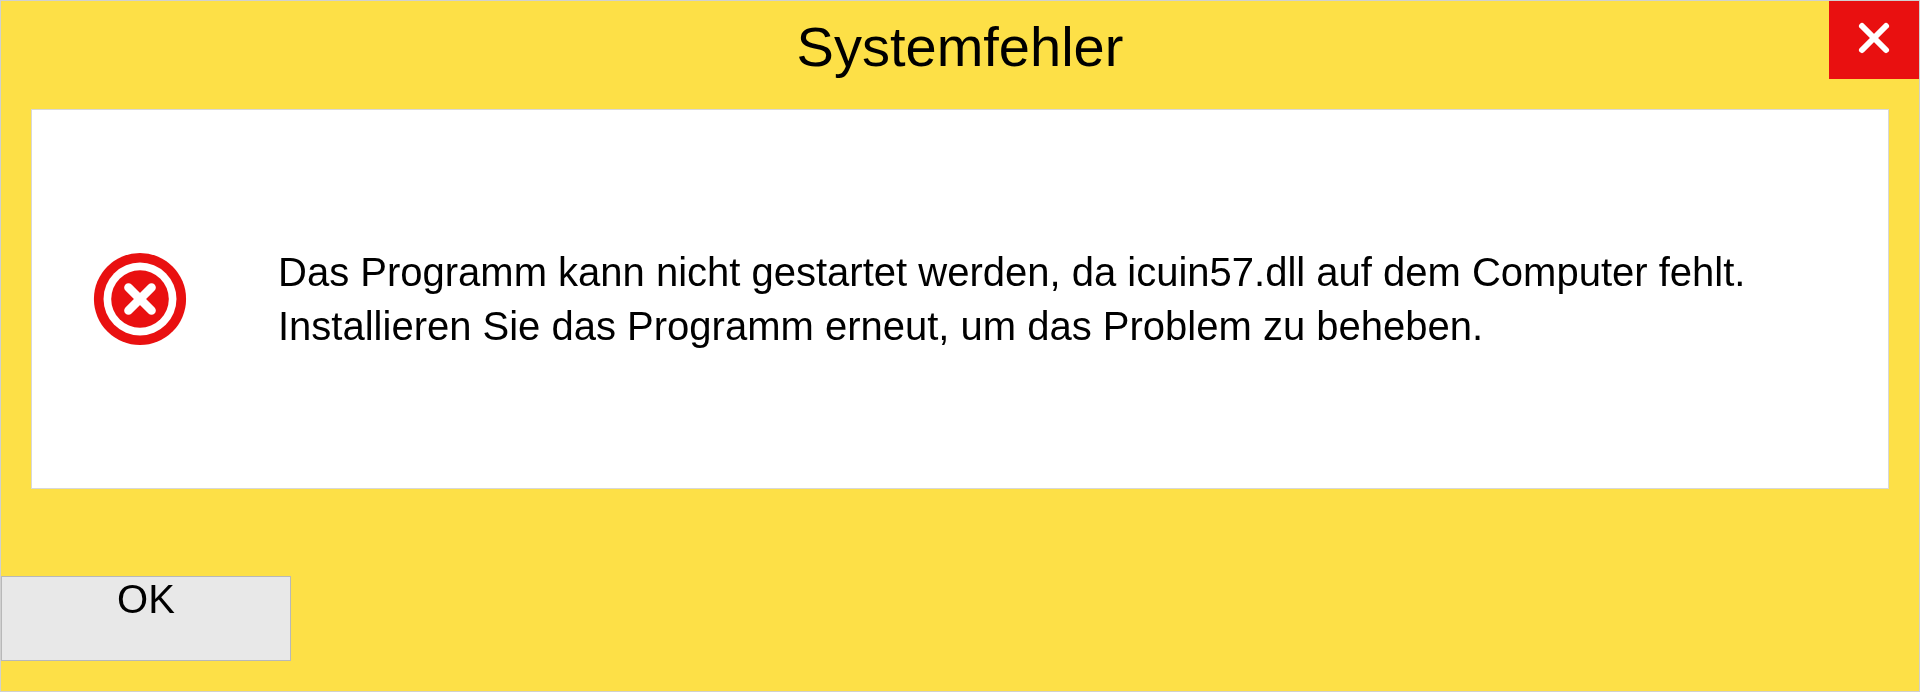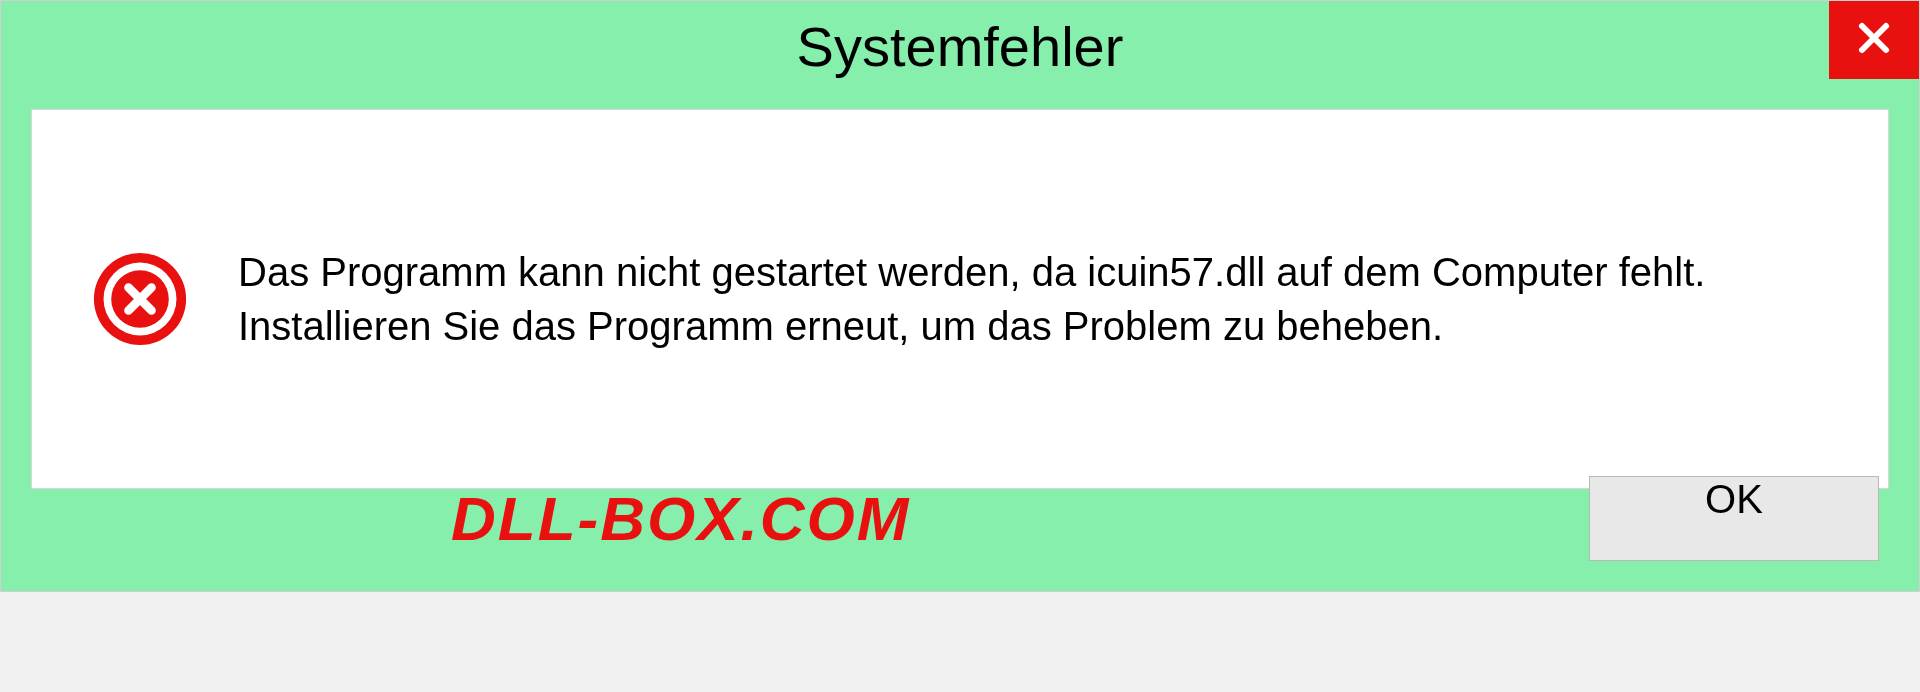--- a/index.html
+++ b/index.html
@@ -9,22 +9,22 @@
     }
     body {
       font-family: "Segoe UI", Tahoma, Arial, sans-serif;
       background: #f0f0f0;
       width: 1920px;
       height: 692px;
       position: relative;
     }
     .dialog {
       width: 1920px;
-      height: 592px;
-      background: #86efac;
+      height: 692px;
+      background: #fde047;
       border: 1px solid #d0d0d0;
       position: relative;
     }
     .title-bar {
       height: 90px;
       display: flex;
       align-items: center;
       justify-content: center;
       position: relative;
     }
@@ -66,20 +66,21 @@
     }
     .error-icon svg {
       width: 100%;
       height: 100%;
     }
     .message-text {
       font-size: 40px;
       line-height: 1.35;
       color: #000;
       font-weight: 400;
+      margin-left: 40px;
     }
     .footer {
       position: absolute;
       bottom: 30px;
       left: 0;
       right: 0;
       display: flex;
       align-items: center;
       justify-content: space-between;
       padding: 0 40px 0 0;
@@ -127,18 +128,17 @@
         <circle cx="50" cy="50" r="38" fill="#ffffff"></circle>
         <circle cx="50" cy="50" r="30" fill="#e91010"></circle>
         <line x1="38" y1="38" x2="62" y2="62" stroke="#ffffff" stroke-width="9" stroke-linecap="round"></line>
         <line x1="62" y1="38" x2="38" y2="62" stroke="#ffffff" stroke-width="9" stroke-linecap="round"></line>
       </svg>
     </div>
     <div class="message-text">Das Programm kann nicht gestartet werden, da icuin57.dll auf dem Computer fehlt. Installieren Sie das Programm erneut, um das Problem zu beheben.</div>
   </div>
 
   <div class="footer">
-    <div class="watermark">DLL-BOX.COM</div>
     <div class="ok-button">
       <span>OK</span>
     </div>
   </div>
 </div>
 
 </body></html>

